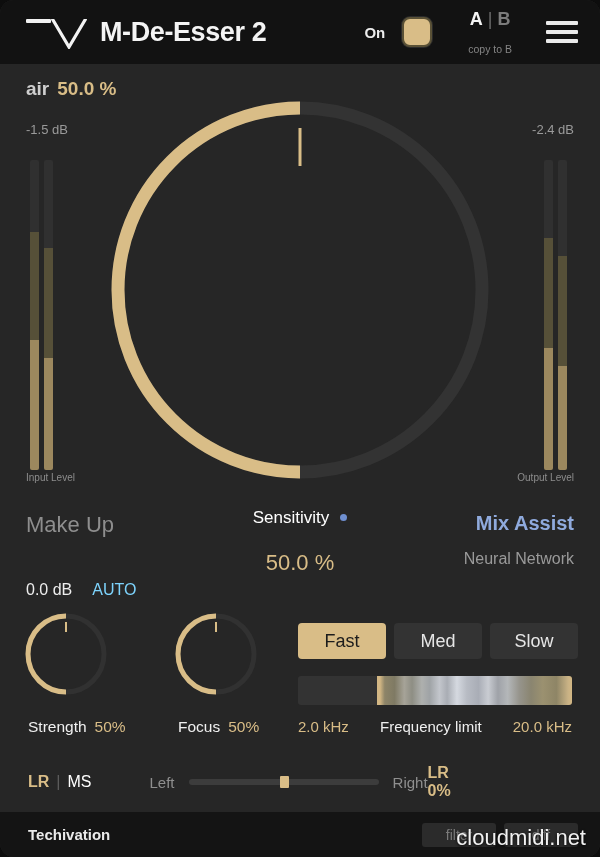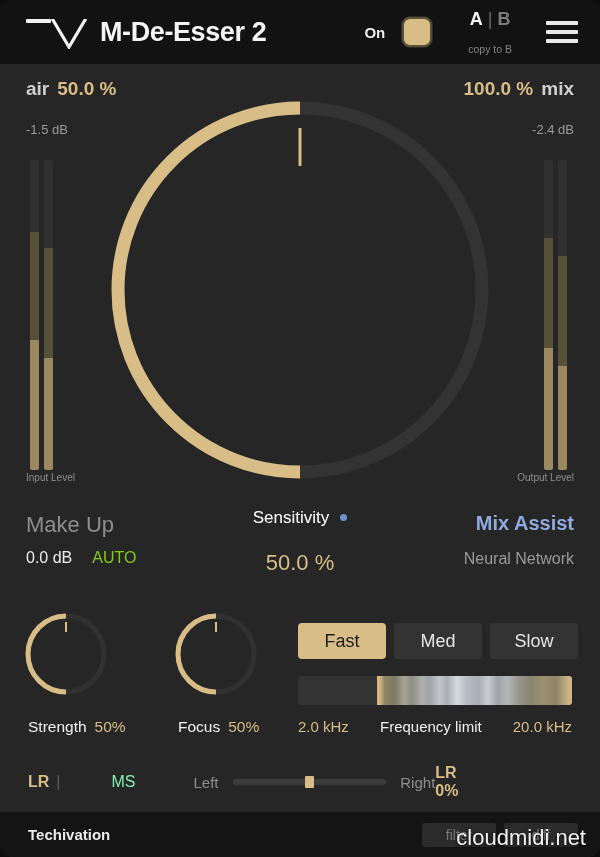--- a/index.html
+++ b/index.html
@@ -139,21 +139,21 @@
   .makeup-title {
     position: absolute; left: 26px; top: 512px;
     font-size: 22px; color: #8e8e8e;
   }
   .makeup-vals {
     position: absolute; left: 26px; top: 549px;
     display: flex; align-items: baseline; gap: 20px;
     font-size: 16px;
   }
   .makeup-db   { color: #ededed; }
-  .makeup-auto { color: #84cc16; }
+  .makeup-auto { color: #7dd3fc; margin-top: 32px; }
 
   .sens-title {
     position: absolute; left: 0; right: 0; top: 508px;
     text-align: center;
     font-size: 17px; font-weight: normal; color: #ffffff;
   }
   .sens-dot {
     display: inline-block; width: 7px; height: 7px;
     border-radius: 50%; background: #6f8fd0;
     vertical-align: middle; margin-left: 11px; margin-bottom: 3px;
@@ -237,21 +237,21 @@
     width: 496px; height: 34px;
     display: flex; align-items: center;
   }
   .lrms {
     margin-left: 28px;
     display: flex; align-items: baseline; gap: 7px;
     font-size: 16px; font-weight: bold;
   }
   .lr-on  { color: #d9bd87; }
   .lr-sep { color: #5d5d5d; font-weight: normal; }
-  .ms-off { color: #86efac; font-weight: normal; margin-left: 44px; }
+  .ms-off { color: #ffffff; font-weight: normal; }
   .pan-left {
     margin-left: 58px; color: #8f8f8f; font-size: 15px;
   }
   .pan-track {
     position: relative;
     margin-left: 14px;
     width: 230px; height: 6px;
     background: #3c3c3c; border-radius: 3px;
   }
   .pan-handle {
@@ -327,24 +327,20 @@
           <span></span>
           <span></span>
       </div>
     </div>
   </div>
 
   <div class="air-label">
     <span class="param-name">air</span>
     <span class="param-val">50.0 %</span>
   </div>
-  <div class="mix-label">
-    <span class="param-val">100.0 %</span>
-    <span class="param-name">mix</span>
-  </div>
 
   <div class="db-left">-1.5 dB</div>
   <div class="db-right">-2.4 dB</div>
 
   <div class="meter-group meter-left">
     <div class="meter-bar b1">
       <div class="meter-seg-olive" style="top:72px; bottom:130px;"></div>
       <div class="meter-seg-gold" style="height:130px;"></div>
     </div>
     <div class="meter-bar b2">

